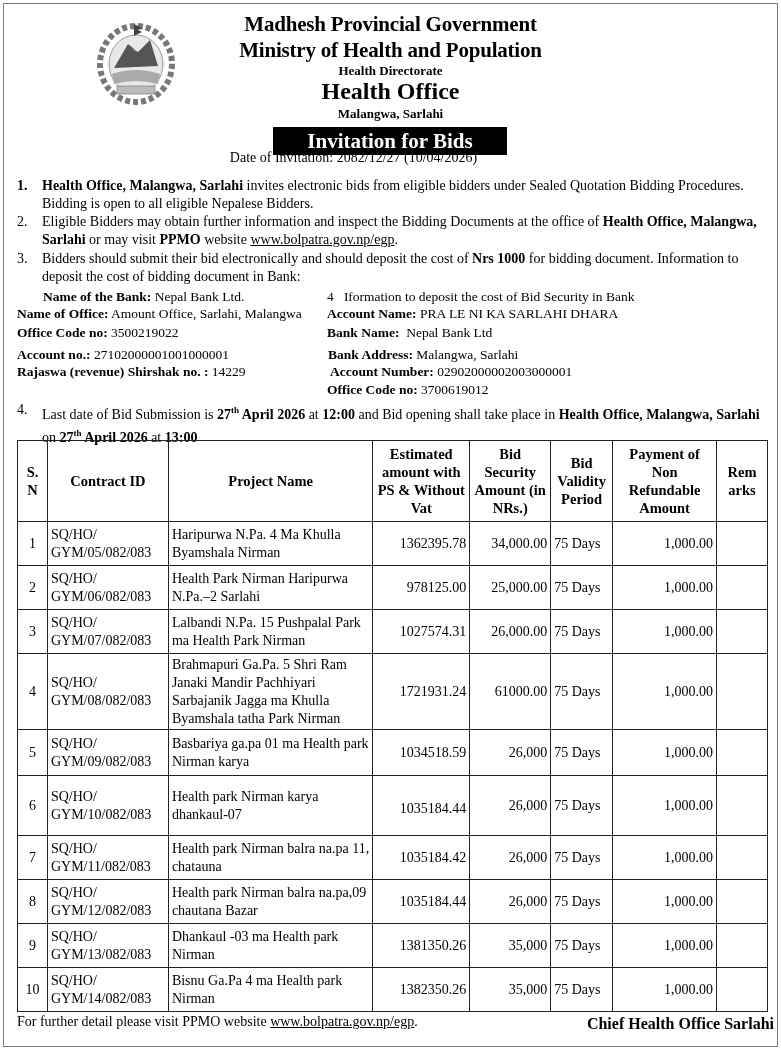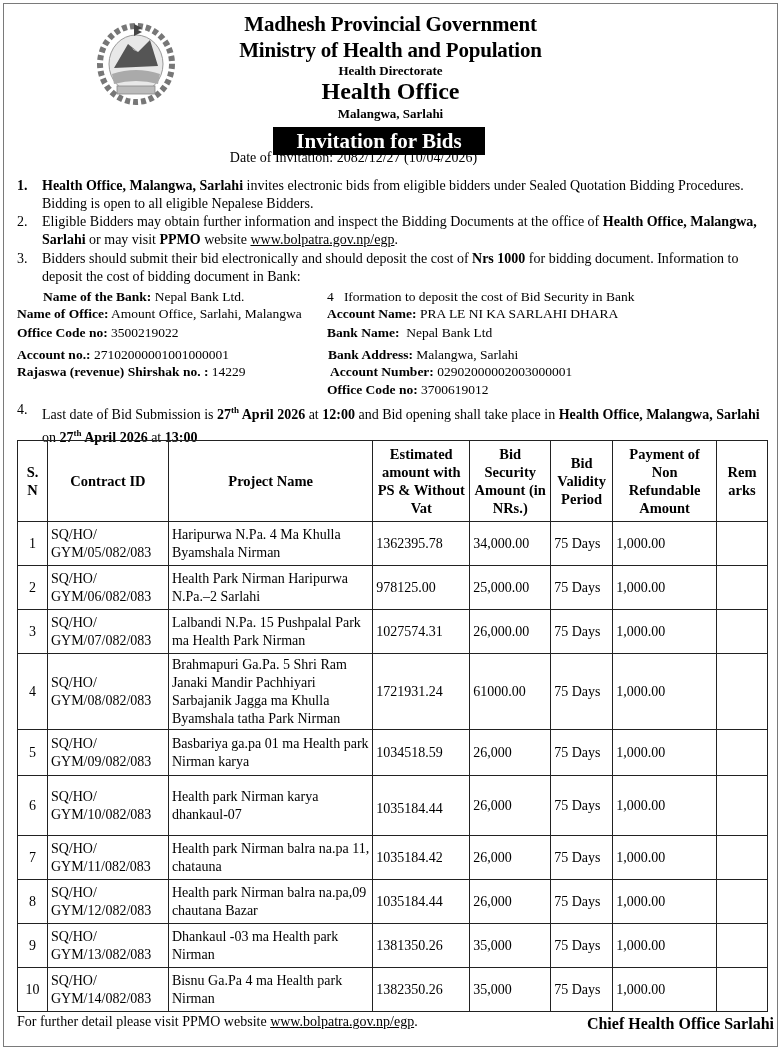--- a/index.html
+++ b/index.html
@@ -6,35 +6,35 @@
   html, body { width: 781px; height: 1055px; background: #ffffff; }
   body { font-family: "Liberation Serif", serif; color: #000; position: relative; overflow: hidden; }
   .page { position: absolute; left: 3px; top: 3px; width: 775px; height: 1044px; border: 1px solid #7a7a7a; }
   .emblem { position: absolute; left: 92px; top: 18px; width: 88px; height: 88px; }
   .hdr { position: absolute; left: 0; width: 781px; text-align: center; font-weight: bold; white-space: nowrap; }
   .h1 { top: 12px; font-size: 21px; letter-spacing: -0.2px; }
   .h2 { top: 38px; font-size: 21px; letter-spacing: -0.2px; }
   .h3 { top: 63px; font-size: 13px; }
   .h4 { top: 78px; font-size: 24px; }
   .h5 { top: 106px; font-size: 13px; }
-  .ifb { position: absolute; left: 273px; top: 127px; width: 212px; height: 28px; background: #000; color: #fff;
+  .ifb { position: absolute; left: 273px; top: 127px; width: 234px; height: 28px; background: #000; color: #fff;
          font-size: 21px; font-weight: bold; text-align: center; line-height: 28px; }
   .doi { position: absolute; left: 0; width: 707px; top: 150px; text-align: center; font-size: 14px; }
   .para { position: absolute; left: 17px; width: 750px; font-size: 14px; line-height: 18px; }
   .para .num { position: absolute; left: 0; top: 0; }
   .para .txt { margin-left: 25px; }
   .p1 { top: 177px; } .p2 { top: 213px; } .p3 { top: 250px; } .p4 { top: 401px; }
   .bold { font-weight: bold; }
   .link { text-decoration: underline; }
   .bank { position: absolute; font-size: 13.5px; white-space: nowrap; }
   sup { font-size: 9px; }
   table.bids { position: absolute; left: 17px; top: 440px; width: 751px; border-collapse: collapse; font-size: 14px; }
   table.bids th, table.bids td { border: 1.5px solid #222; padding: 1px 3px; line-height: 18px; vertical-align: middle; }
   table.bids th { font-weight: bold; text-align: center; font-size: 14.5px; }
-  td.c { text-align: center; } td.r { text-align: left; } td.l { text-align: left; }
+  td.c { text-align: center; } td.r { text-align: right; } td.l { text-align: left; }
   td.top { vertical-align: top; }
   .foot-left { position: absolute; left: 17px; top: 1014px; font-size: 14px; }
   .foot-right { position: absolute; right: 7px; top: 1015px; font-size: 16px; font-weight: bold; }
 </style>
 </head>
 <body>
 
 <div class="page"></div>
 
 <svg class="emblem" viewBox="0 0 88 88">

